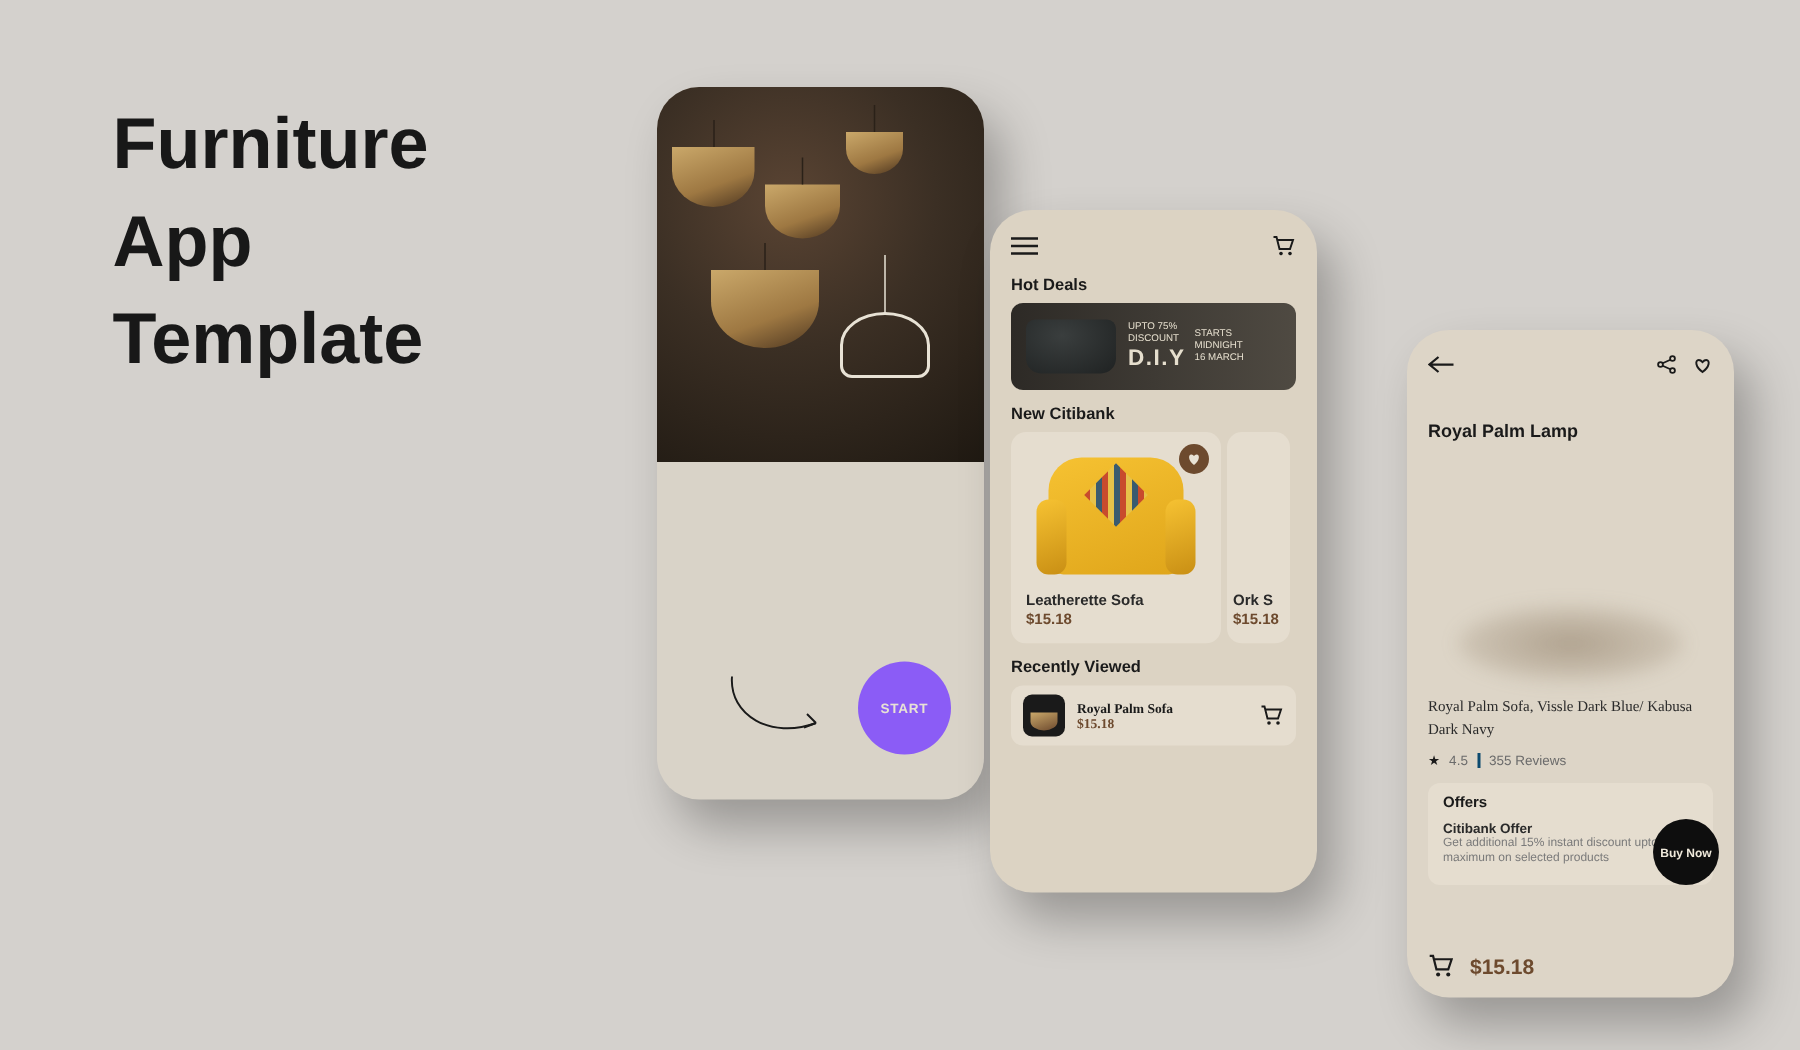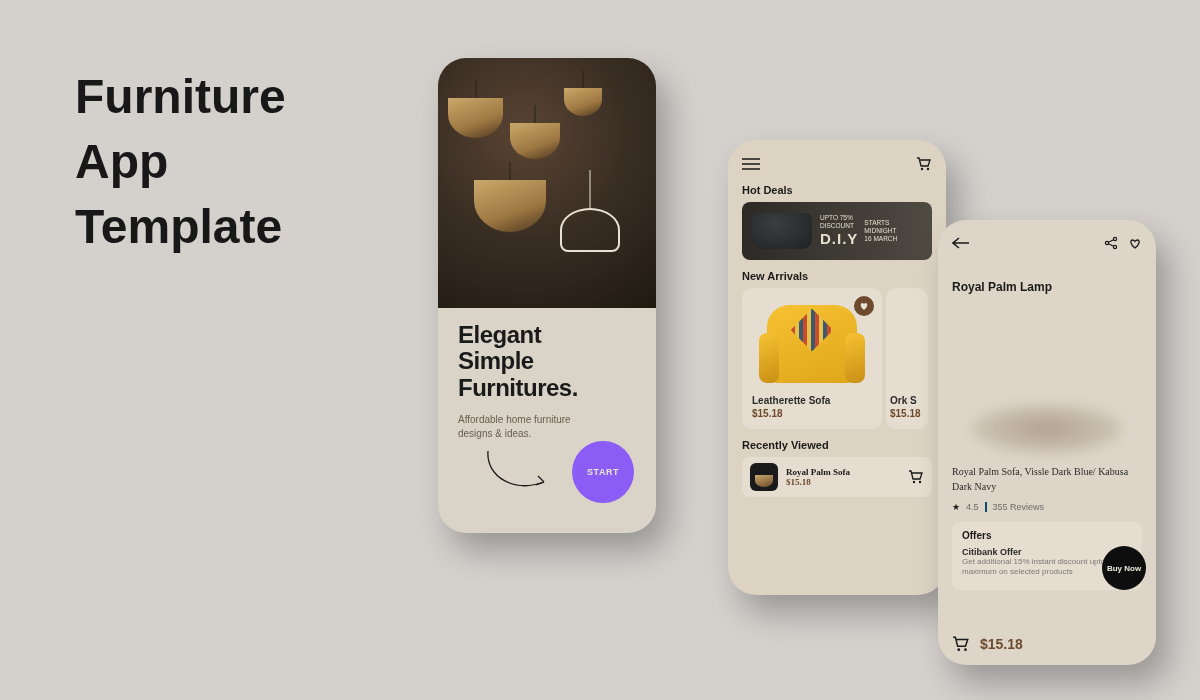--- a/index.html
+++ b/index.html
@@ -49,21 +49,21 @@
   width: 62px; height: 62px; border-radius: 50%;
   background: #8b5cf6; color: #e8e2d5;
   display: flex; align-items: center; justify-content: center;
   font-size: 9px; font-weight: 700; letter-spacing: 0.5px;
 }
 .phone1 .arrow-swoosh {
   position: absolute; left: 46px; bottom: 36px;
   width: 72px; height: 50px;
 }
 
-.phone2 { left: 728px; top: 140px; height: 455px; background: #dcd3c3; padding: 14px 14px 10px; }
+.phone2 { left: 660px; top: 140px; height: 455px; background: #dcd3c3; padding: 14px 14px 10px; }
 .phone2 .topbar { display: flex; justify-content: space-between; align-items: center; height: 20px; }
 .section-title { font-size: 11px; font-weight: 800; color: #1a1a1a; margin: 10px 0 6px; }
 .deal-banner {
   height: 58px; border-radius: 8px;
   background: linear-gradient(90deg, #2d2a26 0%, #4f4a42 100%);
   display: flex; align-items: center; padding: 0 10px;
   position: relative;
 }
 .deal-sofa { width: 60px; height: 36px; background: radial-gradient(ellipse at 40% 30%, #3a3e3e, #1f2222); border-radius: 6px 6px 10px 10px; }
 .deal-text { color: #e6dfce; margin-left: 8px; font-size: 6.5px; line-height: 1.2; }
@@ -162,31 +162,20 @@
 </div>
 
 <div class="phone phone1">
   <div class="hero-img">
     <div class="lamp lamp1"></div>
     <div class="lamp lamp2"></div>
     <div class="lamp lamp3"></div>
     <div class="lamp lamp4"></div>
     <div class="lamp lamp5"></div>
   </div>
-  <div class="copy">
-    <div class="headline">
-      <div>Elegant</div>
-      <div>Simple</div>
-      <div>Furnitures.</div>
-    </div>
-    <div class="sub">
-      <div>Affordable home furniture</div>
-      <div>designs &amp; ideas.</div>
-    </div>
-  </div>
   <svg class="arrow-swoosh" viewBox="0 0 72 50">
     <path d="M4 4 C 2 30, 30 46, 60 35" fill="none" stroke="#1a1a1a" stroke-width="1.3"></path>
     <path d="M60 35 l-6 -6 M60 35 l-8 3" fill="none" stroke="#1a1a1a" stroke-width="1.3"></path>
   </svg>
   <div class="start-btn">
     <span>START</span>
   </div>
 </div>
 
 <div class="phone phone2">
@@ -213,21 +202,21 @@
       <div>DISCOUNT</div>
       <div class="diy">D.I.Y</div>
     </div>
     <div class="deal-text" style="margin-left:6px">
       <div>STARTS</div>
       <div>MIDNIGHT</div>
       <div>16 MARCH</div>
     </div>
   </div>
 
-  <div class="section-title">New Arrivals</div>
+  <div class="section-title">New Citibank</div>
   <div class="product-row">
     <div class="product-card">
       <div class="fav">
         <svg width="10" height="10" viewBox="0 0 10 10">
             <path d="M5 9 C1 6 1 2 3.2 2 C4.2 2 5 3 5 3 C5 3 5.8 2 6.8 2 C9 2 9 6 5 9Z" fill="#e8e2d5"></path>
           </svg>
       </div>
       <div class="product-img">
         <div class="sofa-yellow">
             <div class="cushion"></div>

